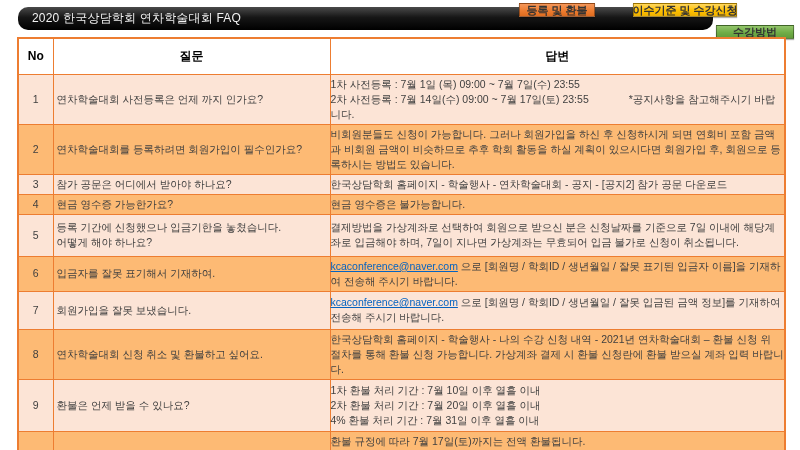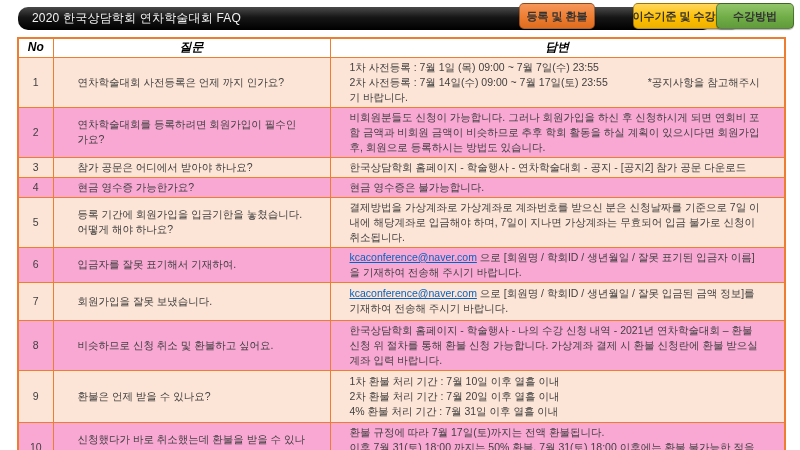--- a/index.html
+++ b/index.html
@@ -20,61 +20,60 @@
     border-radius:10px;
     display:flex; align-items:center;
     padding-left:14px;
     color:#f2f2f2;
     font-size:12px;
     letter-spacing:.2px;
   }
 
   
   .nav-btn {
-    position:absolute; top:3px; height:26px;
-    border-radius:5px;
+    position:absolute; top:3px; height:14px;
+    border-radius:0;
     display:flex; align-items:center; justify-content:center;
     font-size:11px; font-weight:700; color:#333;
     border:1px solid rgba(0,0,0,.35);
     box-shadow:0 1px 1px rgba(0,0,0,.3);
     cursor:pointer;
     white-space:nowrap;
   }
   .btn-register { left:519px; width:76px;
     background:linear-gradient(180deg,#f5975a 0%,#ed7d31 55%,#df6c1f 100%); }
   .btn-criteria { left:633px; width:104px;
     background:linear-gradient(180deg,#ffd75e 0%,#ffc000 55%,#edb000 100%); }
   .btn-method { left:716px; width:78px;
-    background:linear-gradient(180deg,#93c56b 0%,#70ad47 55%,#619a3b 100%); }
+    background:linear-gradient(180deg,#93c56b 0%,#70ad47 55%,#619a3b 100%);margin-top:22px; }
 
   
   table.faq {
     position:absolute; left:17px; top:37px;
     width:769px;
     border-collapse:collapse;
     table-layout:fixed;
     font-size:10.5px;
     line-height:15px;
   }
   table.faq, table.faq td, table.faq th { border:1px solid #ed7d31; }
   table.faq { border:2px solid #ed7d31; }
   col.c-no { width:35px; }
   col.c-q  { width:277px; }
   col.c-a  { width:455px; }
   th {
-    height:19px; font-size:12px; font-weight:700;
+    height:36px; font-size:12px; font-weight:700;
     text-align:center; color:#000; background:#fff;
     vertical-align:middle;
-    font-style:italic;
   }
-  td { vertical-align:middle; background:#f9a8d4; }
+  td { vertical-align:middle; background:#fdba74; }
   tr.alt td { background:#fce4d6; }
   td.no { text-align:center; }
-  td.q  { padding:2px 24px; white-space:pre-line; }
-  td.a  { padding:2px 19px; white-space:pre-line; }
+  td.q  { padding:2px 3px; white-space:pre-line; }
+  td.a  { padding:2px 0; white-space:pre-line; }
   td.a .note { margin-left:40px; }
   td.a a.email {
     color:#0563c1; text-decoration:underline; cursor:pointer;text-align:right;
   }
 </style>
 </head>
 <body>
 
 <div class="title-bar">
   <span>2020 한국상담학회 연차학술대회 FAQ</span>
@@ -120,37 +119,37 @@
         <td class="q">참가 공문은 어디에서 받아야 하나요?</td>
         <td class="a"><span>한국상담학회 홈페이지 - 학술행사 - 연차학술대회 - 공지 - [공지2] 참가 공문 다운로드</span></td>
       </tr>
       <tr style="height: 20px;">
         <td class="no">4</td>
         <td class="q">현금 영수증 가능한가요?</td>
         <td class="a"><span>현금 영수증은 불가능합니다.</span></td>
       </tr>
       <tr class="alt" style="height: 42px;">
         <td class="no">5</td>
-        <td class="q">등록 기간에 회원가입을 입금기한을 놓쳤습니다.
+        <td class="q">등록 기간에 신청했으나 입금기한을 놓쳤습니다.
 어떻게 해야 하나요?</td>
-        <td class="a"><span>결제방법을 가상계좌로 가상계좌로 계좌번호를 받으신 분은 신청날짜를 기준으로 7일 이내에 해당계좌로 입금해야 하며, 7일이 지나면 가상계좌는 무효되어 입금 불가로 신청이 취소됩니다.</span></td>
+        <td class="a"><span>결제방법을 가상계좌로 선택하여 회원으로 받으신 분은 신청날짜를 기준으로 7일 이내에 해당계좌로 입금해야 하며, 7일이 지나면 가상계좌는 무효되어 입금 불가로 신청이 취소됩니다.</span></td>
       </tr>
       <tr style="height: 34px;">
         <td class="no">6</td>
         <td class="q">입금자를 잘못 표기해서 기재하여.</td>
         <td class="a"><a class="email" href="#">kcaconference@naver.com</a><span> 으로 [회원명 / 학회ID / 생년월일 / 잘못 표기된 입금자 이름]을 기재하여 전송해 주시기 바랍니다.</span></td>
       </tr>
       <tr class="alt" style="height: 38px;">
         <td class="no">7</td>
         <td class="q">회원가입을 잘못 보냈습니다.</td>
         <td class="a"><a class="email" href="#">kcaconference@naver.com</a><span> 으로 [회원명 / 학회ID / 생년월일 / 잘못 입금된 금액 정보]를 기재하여 전송해 주시기 바랍니다.</span></td>
       </tr>
       <tr style="height: 27px;">
         <td class="no">8</td>
-        <td class="q">비슷하므로 신청 취소 및 환불하고 싶어요.</td>
+        <td class="q">연차학술대회 신청 취소 및 환불하고 싶어요.</td>
         <td class="a"><span>한국상담학회 홈페이지 - 학술행사 - 나의 수강 신청 내역 - 2021년 연차학술대회 – 환불 신청 위 절차를 통해 환불 신청 가능합니다. 가상계좌 결제 시 환불 신청란에 환불 받으실 계좌 입력 바랍니다.</span></td>
       </tr>
       <tr class="alt" style="height: 52px;">
         <td class="no">9</td>
         <td class="q">환불은 언제 받을 수 있나요?</td>
         <td class="a"><span>1차 환불 처리 기간 : 7월 10일 이후 열흘 이내
 2차 환불 처리 기간 : 7월 20일 이후 열흘 이내
 4% 환불 처리 기간 : 7월 31일 이후 열흘 이내</span></td>
       </tr>
       <tr style="height: 50px;">

